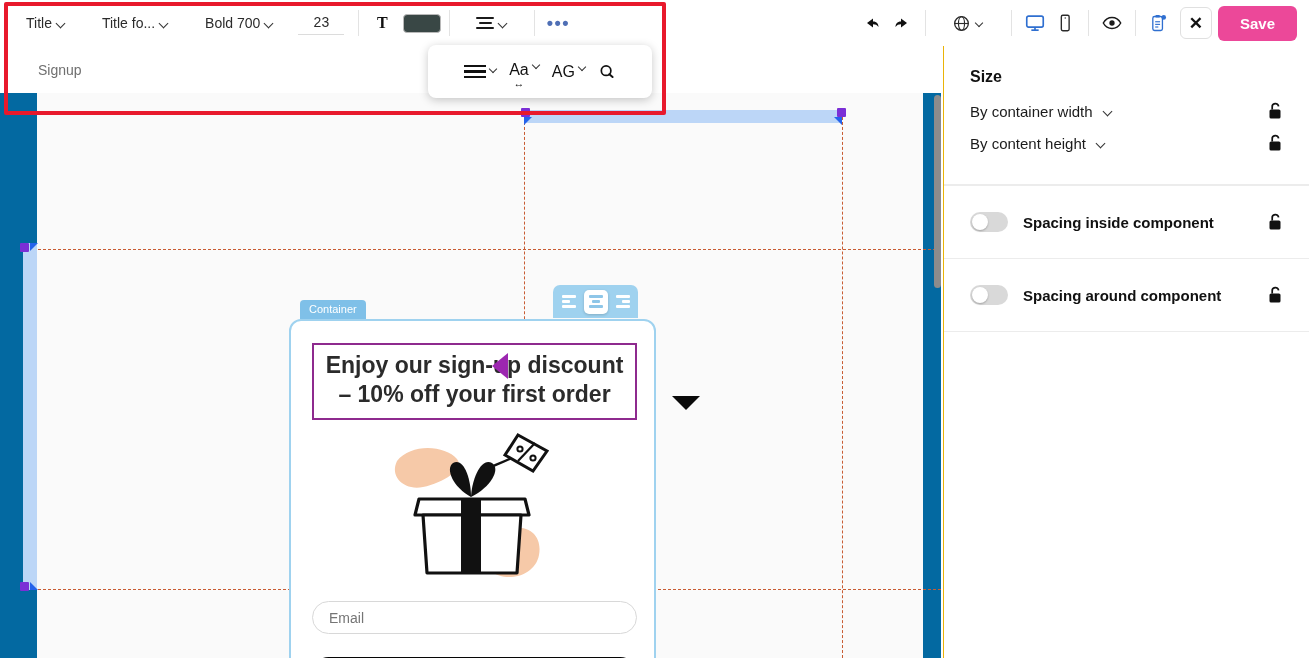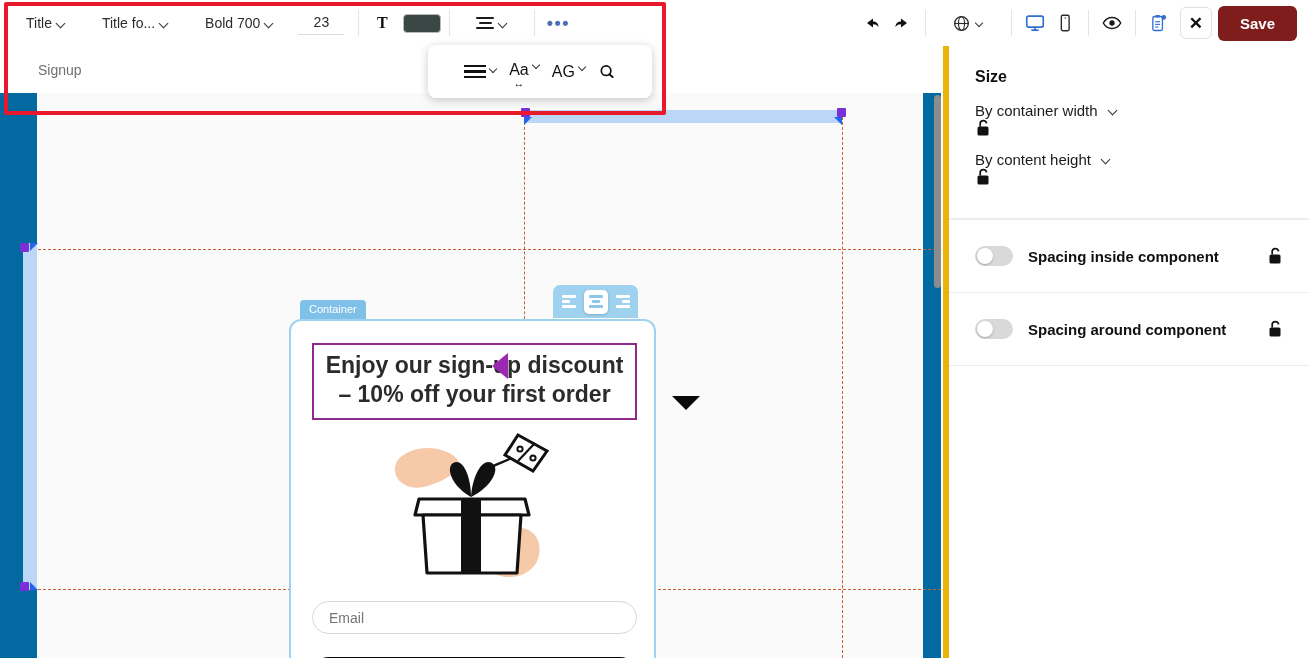--- a/index.html
+++ b/index.html
@@ -55,21 +55,21 @@
   }
   .dots { letter-spacing: 1.5px; color: #4f6fb5; font-size: 18px; line-height: 10px; font-weight: 700; }
 
   .align-lines { display: flex; flex-direction: column; gap: 3px; align-items: center; }
   .align-lines i { display: block; height: 2px; background: #1b1b1b; border-radius: 1px; }
   .align-lines i:nth-child(1) { width: 18px; }
   .align-lines i:nth-child(2) { width: 13px; }
   .align-lines i:nth-child(3) { width: 18px; }
 
   .save-btn {
-    background: #7f1d1d; color: #fff; border: none; border-radius: 6px;
+    background: #ec4899; color: #fff; border: none; border-radius: 6px;
     font-size: 15px; font-weight: 600; padding: 9px 22px; cursor: pointer;
     font-family: "Liberation Sans", sans-serif; margin-left: 6px;
   }
   .close-btn {
     width: 32px; height: 32px; border: 1px solid #e0e0e0; border-radius: 6px;
     background: #fff; display: flex; align-items: center; justify-content: center;
     cursor: pointer; font-size: 17px; font-weight: 700; color: #111; margin-left: 6px;
   }
 
   
@@ -208,27 +208,27 @@
     position: absolute; left: 934px; top: 93px; width: 8px; height: 565px; z-index: 25;
   }
   #canvas-scroll-thumb {
     position: absolute; left: 0; top: 2px; width: 7px; height: 193px;
     background: #8c8c8c; border-radius: 4px;
   }
 
   
   #props-panel {
     position: absolute; left: 943px; top: 46px; width: 366px; height: 612px;
-    background: #fff; border-left: 6px solid #eab308;
+    background: #fff; border-left: 1px solid #eab308;
   }
   #props-panel .pp-section { padding: 22px 26px 18px 26px; }
   #pp-title { font-size: 16px; font-weight: 700; color: #111; margin-bottom: 16px; }
   .pp-row {
-    display: flex; align-items: flex-start; justify-content: space-between;
-    margin-bottom: 14px; cursor: pointer; flex-direction: column;
+    display: flex; align-items: flex-end; justify-content: space-between;
+    margin-bottom: 14px; cursor: pointer;
   }
   .pp-row-left { display: flex; align-items: center; gap: 11px; }
   .pp-row-label { font-size: 15px; color: #1b1b1b; }
   .pp-divider { height: 1px; background: #ececec; width: 100%; }
   .pp-toggle-row {
     display: flex; align-items: center; justify-content: space-between;
     padding: 26px 26px; 
   }
   .toggle {
     width: 38px; height: 20px; border-radius: 11px; background: #d9d9d9;

